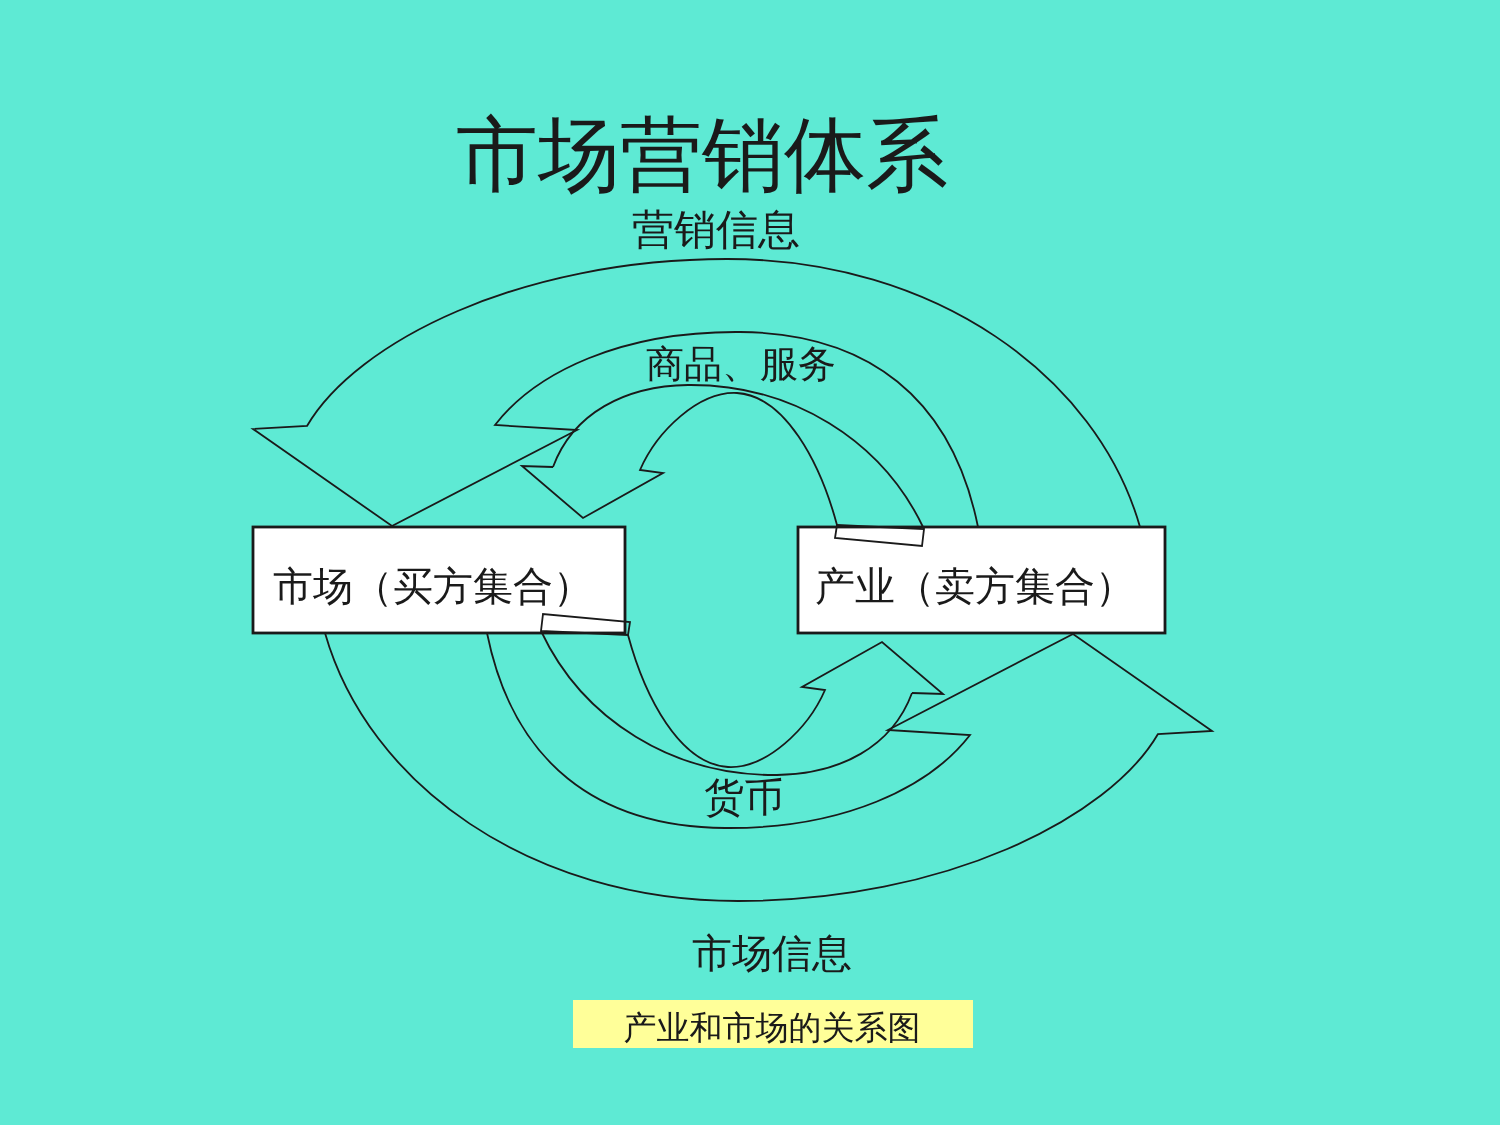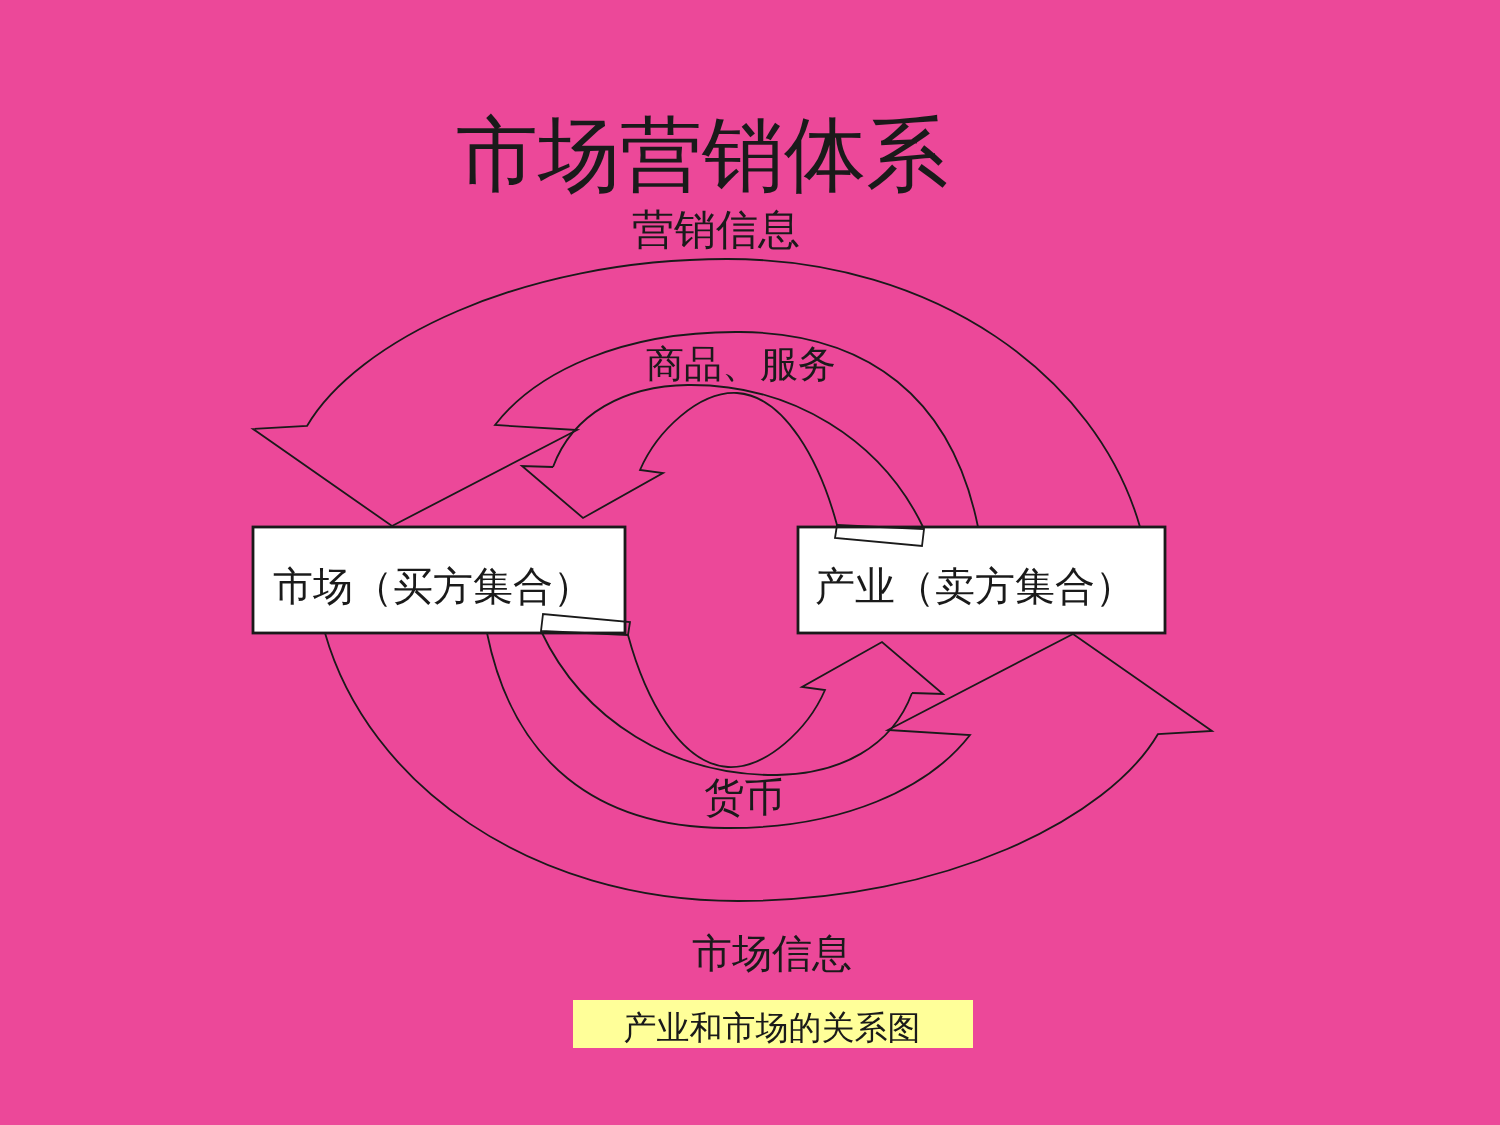--- a/index.html
+++ b/index.html
@@ -1,19 +1,19 @@
 <!DOCTYPE html>
 <html><head>
 <meta charset="utf-8">
 <style>
   html,body{margin:0;padding:0;background:#ffffff;}
   .slide{
     position:relative;
     width:1500px;height:1125px;
-    background:#ec4899;
+    background:#5eead4;
     overflow:hidden;
     font-family:"Liberation Serif","DejaVu Serif",serif;
   }
   svg{display:block;}
   .band{fill:none;stroke-width:1.8;stroke-linejoin:miter;stroke-linecap:butt;}
   .boxrect{fill:#ffffff;stroke-width:2.8;}
   .diagram-text{fill:#1a1a1a;font-family:"Liberation Serif","DejaVu Serif",serif;}
 </style>
 </head>
 <body>

